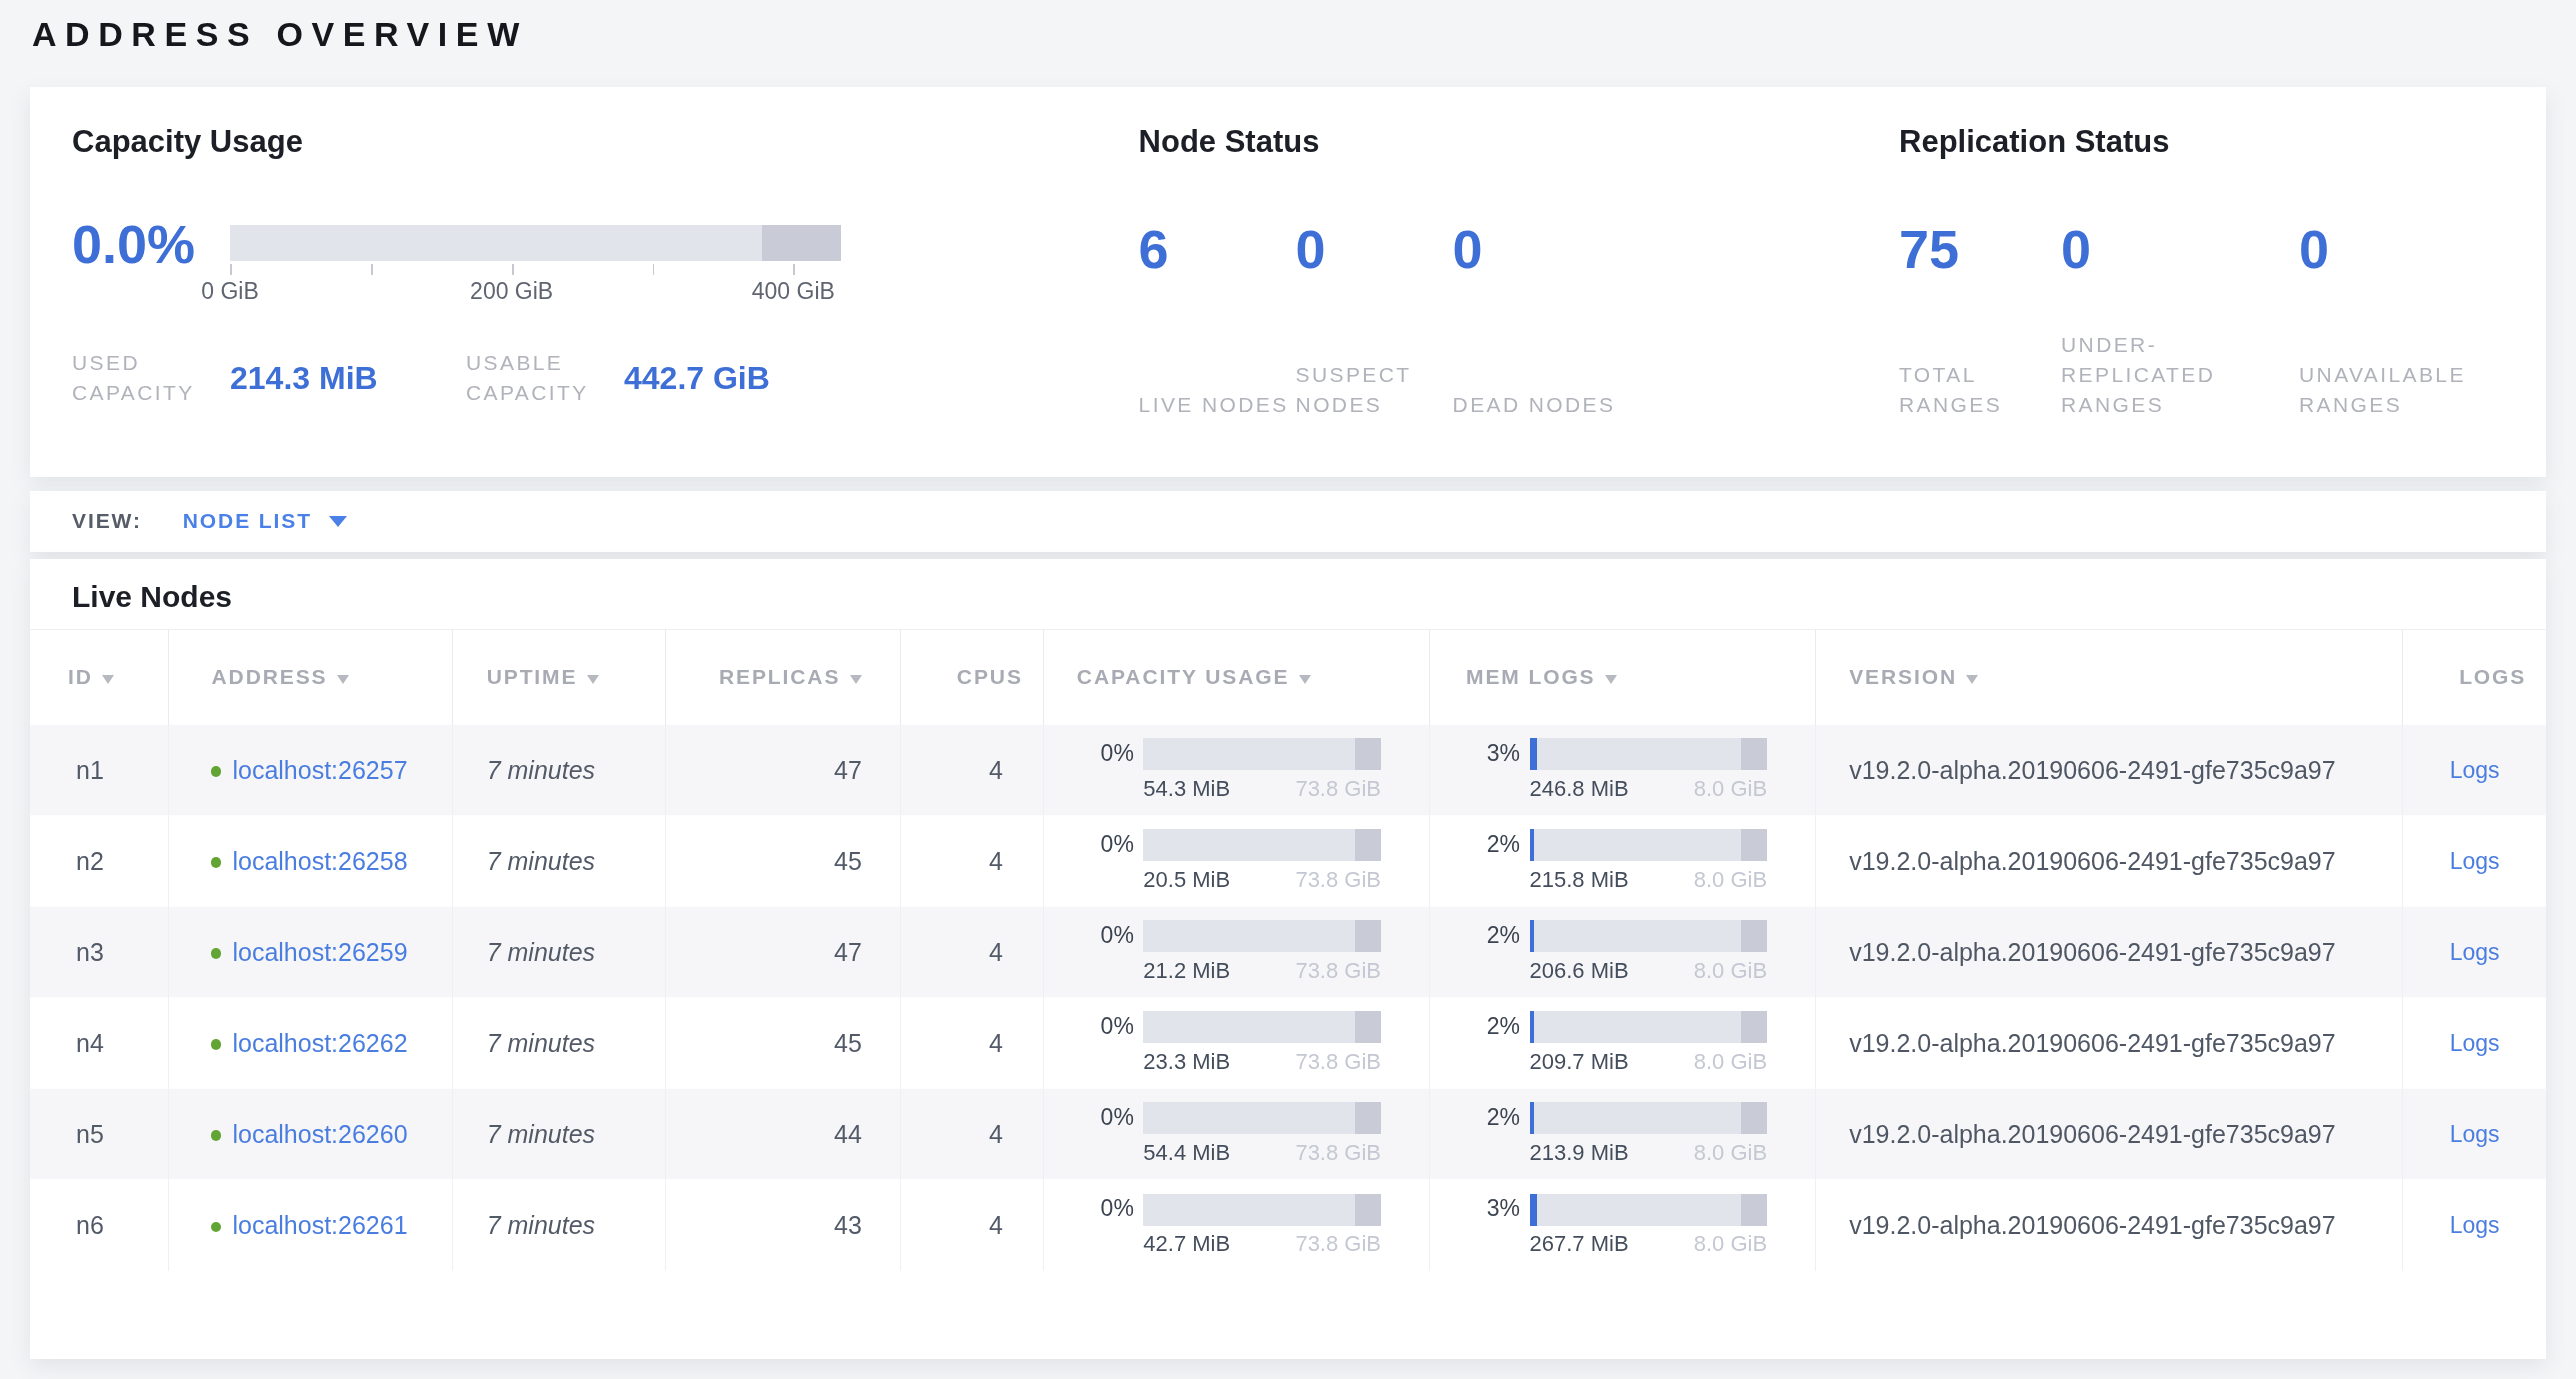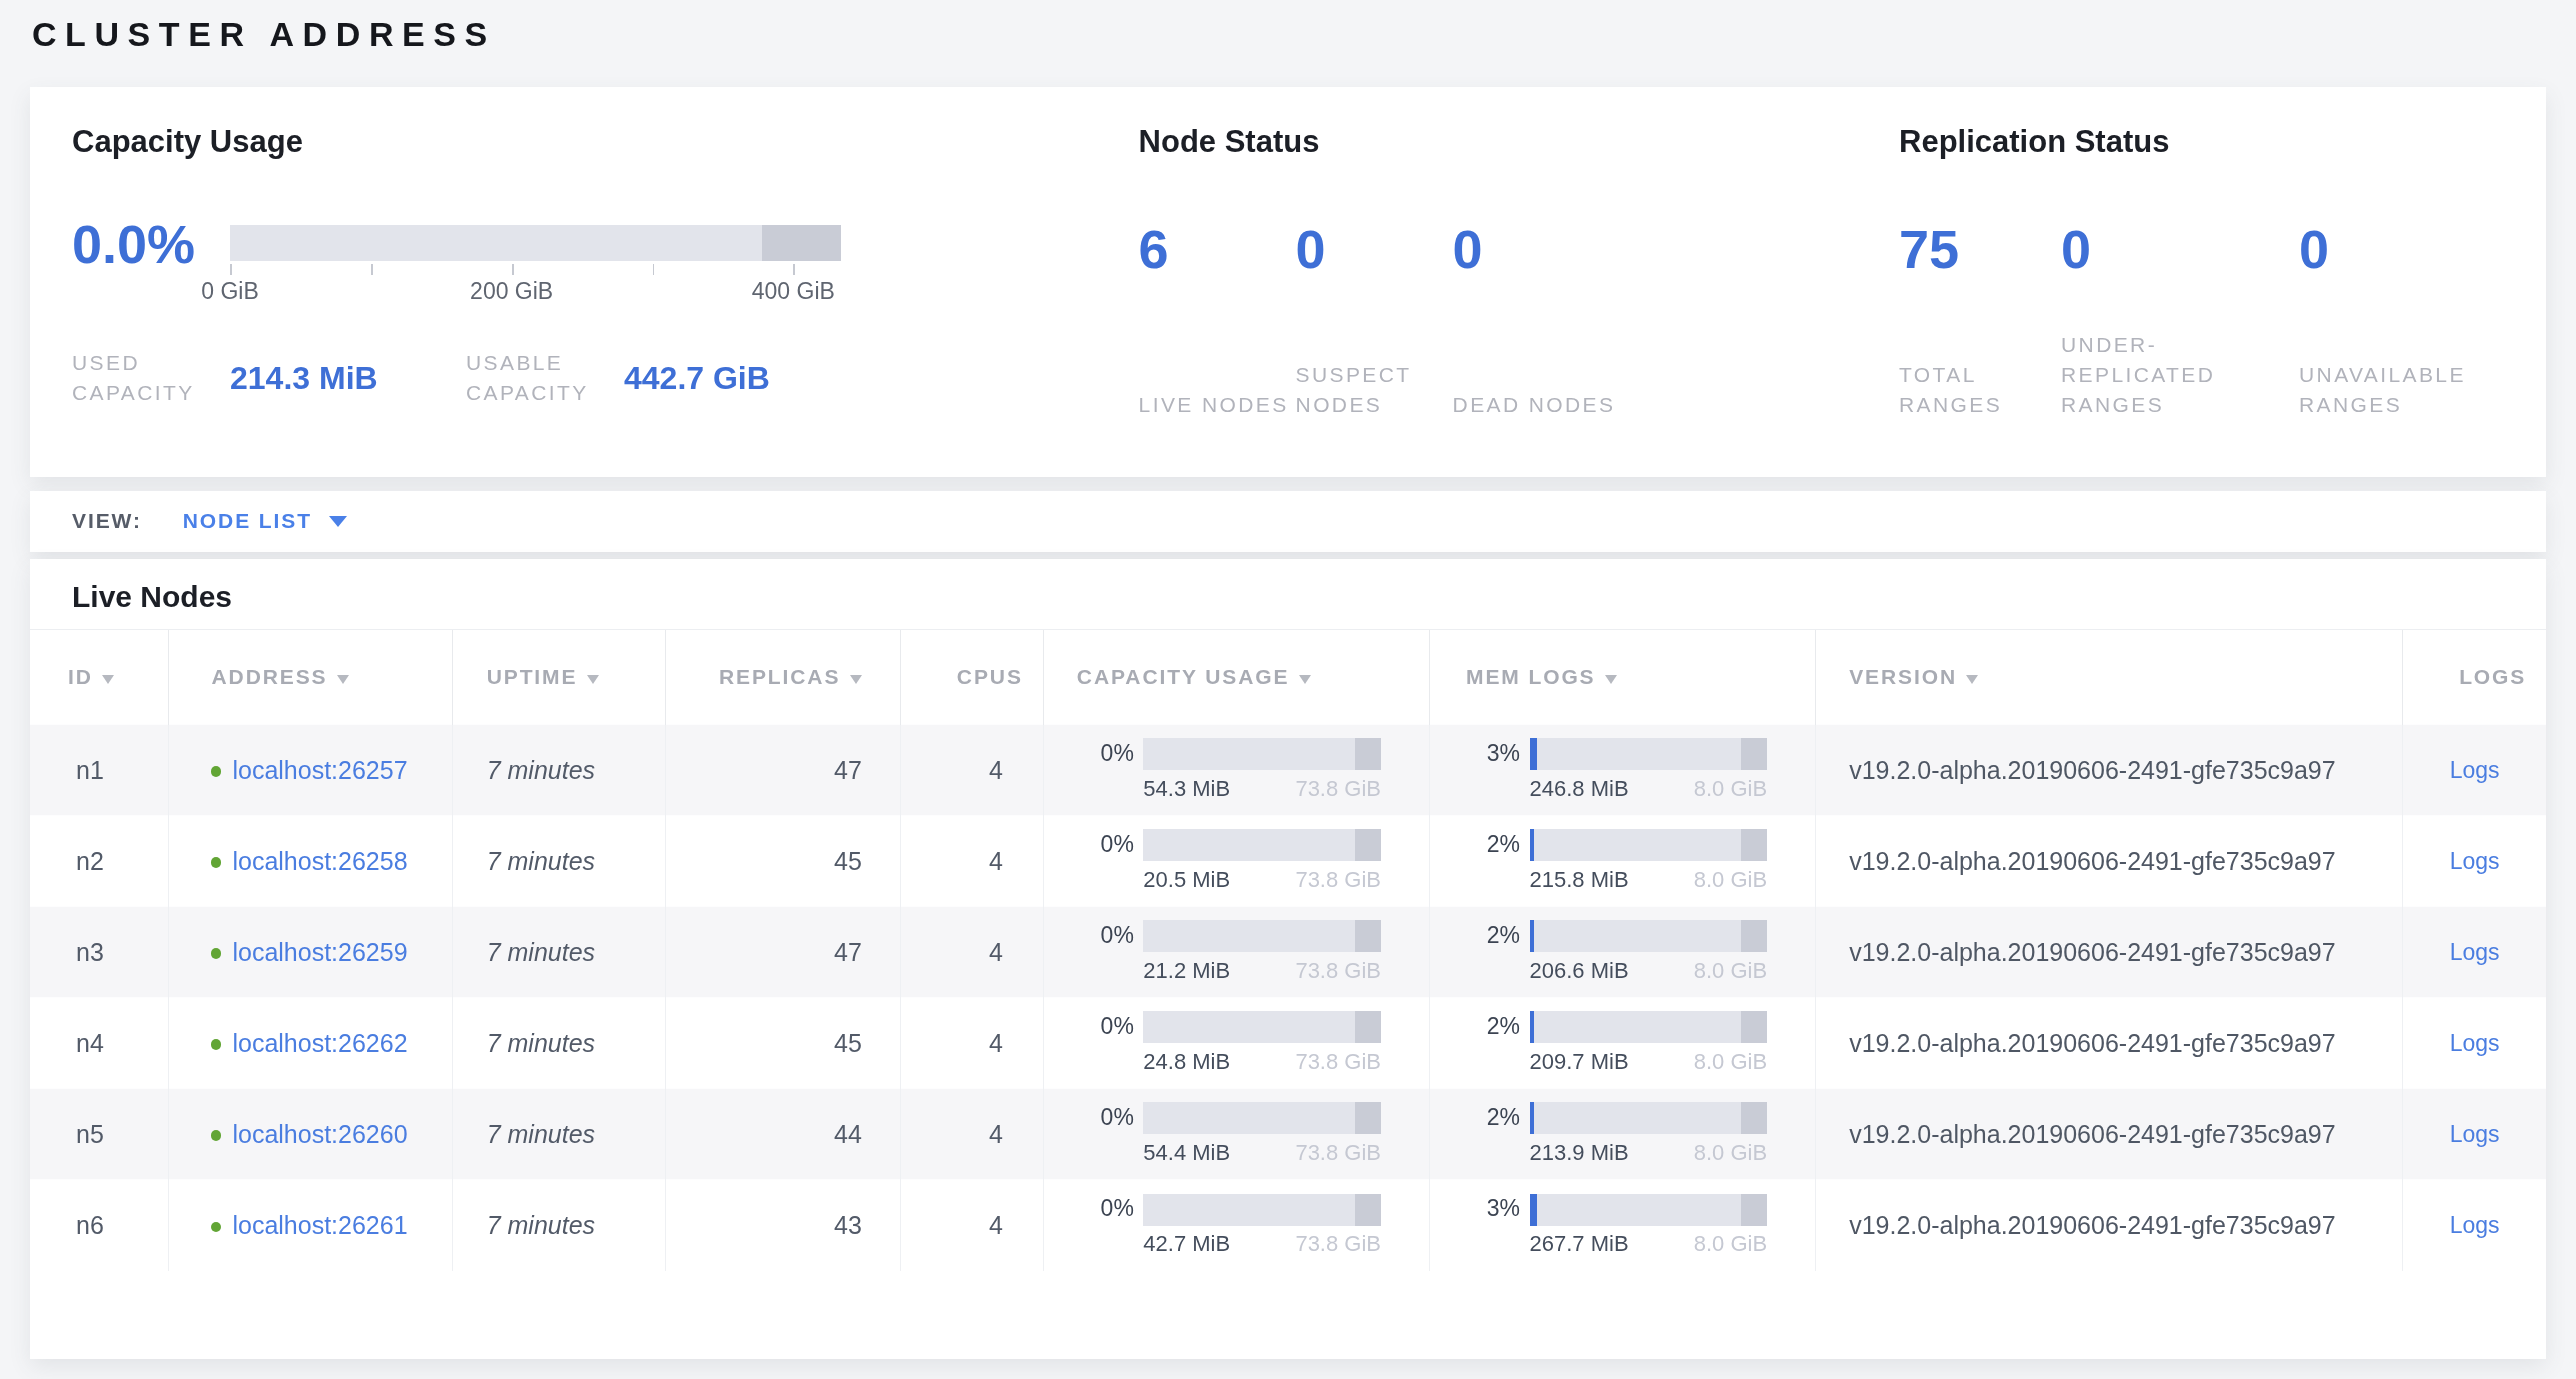--- a/index.html
+++ b/index.html
@@ -143,21 +143,21 @@
   .ubar .resv { position:absolute; right:0; top:0; bottom:0; background:#c9ccd6; }
   .uvals { display:flex; justify-content:space-between; margin-top:5.7px; }
   .uused { font-size:22px; font-weight:400; color:#444d5c;text-align:center; }
   .utotal { font-size:22px; color:#c5c8d2; }
 </style>
 </head>
 <body>
 
 <div class="page">
 
-  <h1 class="page-title">CLUSTER ADDRESS</h1>
+  <h1 class="page-title">ADDRESS OVERVIEW</h1>
 
   <div class="card summary-card">
 
     <div class="sec sec-capacity">
       <div class="sec-title">Capacity Usage</div>
       <div class="gauge-row">
         <div class="gauge-pct">0.0%</div>
         <div class="gauge-col">
           <div class="gbar">
             <div class="fill" style="width: 0%;"></div>
@@ -391,21 +391,21 @@
           <td class="c-cpus">4</td>
           <td class="c-usage">
             <div class="usage">
                 <span class="upct">0%</span>
               <div class="ubar-col">
                   <div class="ubar">
                     <div class="fill" style="width: 0%;"></div>
                     <div class="resv" style="width: 11%;"></div>
                   </div>
                 <div class="uvals">
-                    <span class="uused">24.8 MiB</span>
+                    <span class="uused">23.3 MiB</span>
                     <span class="utotal">73.8 GiB</span>
                   </div>
                 </div>
             </div>
           </td>
           <td class="c-usage">
             <div class="usage">
                 <span class="upct">2%</span>
               <div class="ubar-col">
                   <div class="ubar">

